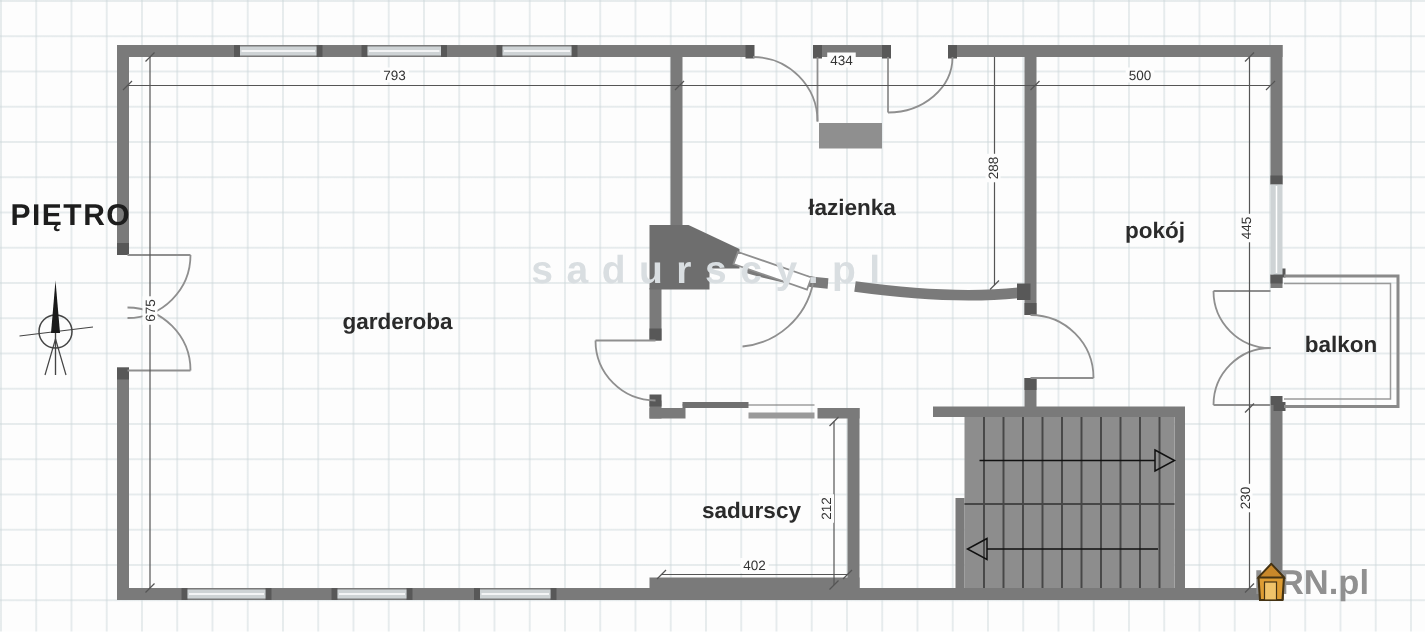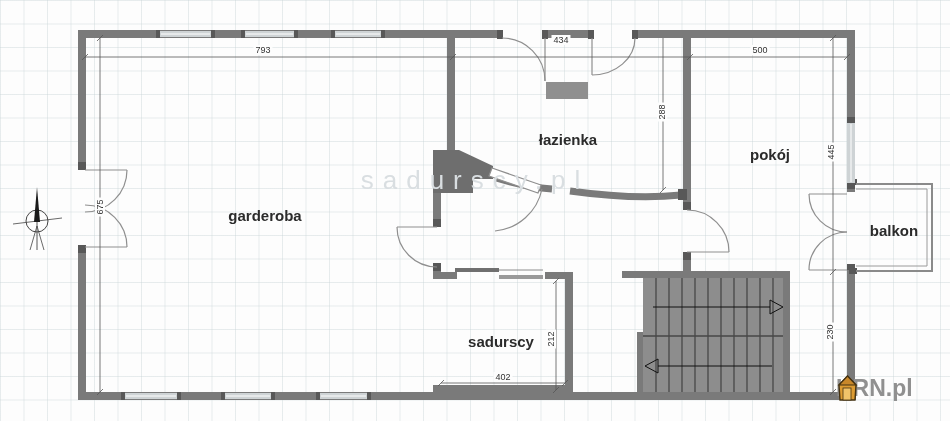--- a/index.html
+++ b/index.html
@@ -21,21 +21,21 @@
     position:absolute;left:7px;top:133px;
     color:#1d1d1d;font-size:20px;font-weight:600;letter-spacing:1px;white-space:nowrap;
   }
   .dim{
     position:absolute;transform:translate(-50%,-50%);
     font-size:9px;color:#333;background:#fdfdfd;padding:0 2px;white-space:nowrap;line-height:10px;
   }
   .dim.v{transform:translate(-50%,-50%) rotate(-90deg);}
   .watermark{
     position:absolute;left:475px;top:180px;transform:translate(-50%,-50%);
-    font-size:26px;font-weight:normal;letter-spacing:9px;color:#d9dee1;white-space:nowrap;
+    font-size:26px;font-weight:bold;letter-spacing:9px;color:#d9dee1;white-space:nowrap;
   }
   .logo{
     position:absolute;left:836px;top:375px;display:flex;align-items:flex-end;gap:1px;
   }
   .logo .logo-text{
     font-size:23px;font-weight:bold;color:#909090;line-height:26px;letter-spacing:0;
   }
 </style>
 </head>
 <body>
@@ -223,20 +223,21 @@
     <g>
       <circle cx="37" cy="221" r="11" stroke="#444" stroke-width="1" fill="none"></circle>
       <line x1="13" y1="224" x2="62" y2="218" stroke="#444" stroke-width="0.8"></line>
       <polygon points="37,187 40,222 34,222" fill="#1a1a1a"></polygon>
       <line x1="37" y1="222" x2="37" y2="250" stroke="#444" stroke-width="0.9"></line>
       <line x1="30" y1="250" x2="37" y2="226" stroke="#444" stroke-width="0.8"></line>
       <line x1="44" y1="250" x2="37" y2="226" stroke="#444" stroke-width="0.8"></line>
     </g>
   </svg>
 
+  <span class="title">PIĘTRO</span>
 
   <span class="lbl" style="left:265px;top:215px">garderoba</span>
   <span class="lbl" style="left:568px;top:139px">łazienka</span>
   <span class="lbl" style="left:770px;top:154px">pokój</span>
   <span class="lbl" style="left:894px;top:230px">balkon</span>
   <span class="lbl" style="left:501px;top:341px">sadurscy</span>
 
   <span class="dim" style="left:263px;top:50px">793</span>
   <span class="dim" style="left:561px;top:40px">434</span>
   <span class="dim" style="left:760px;top:50px">500</span>

